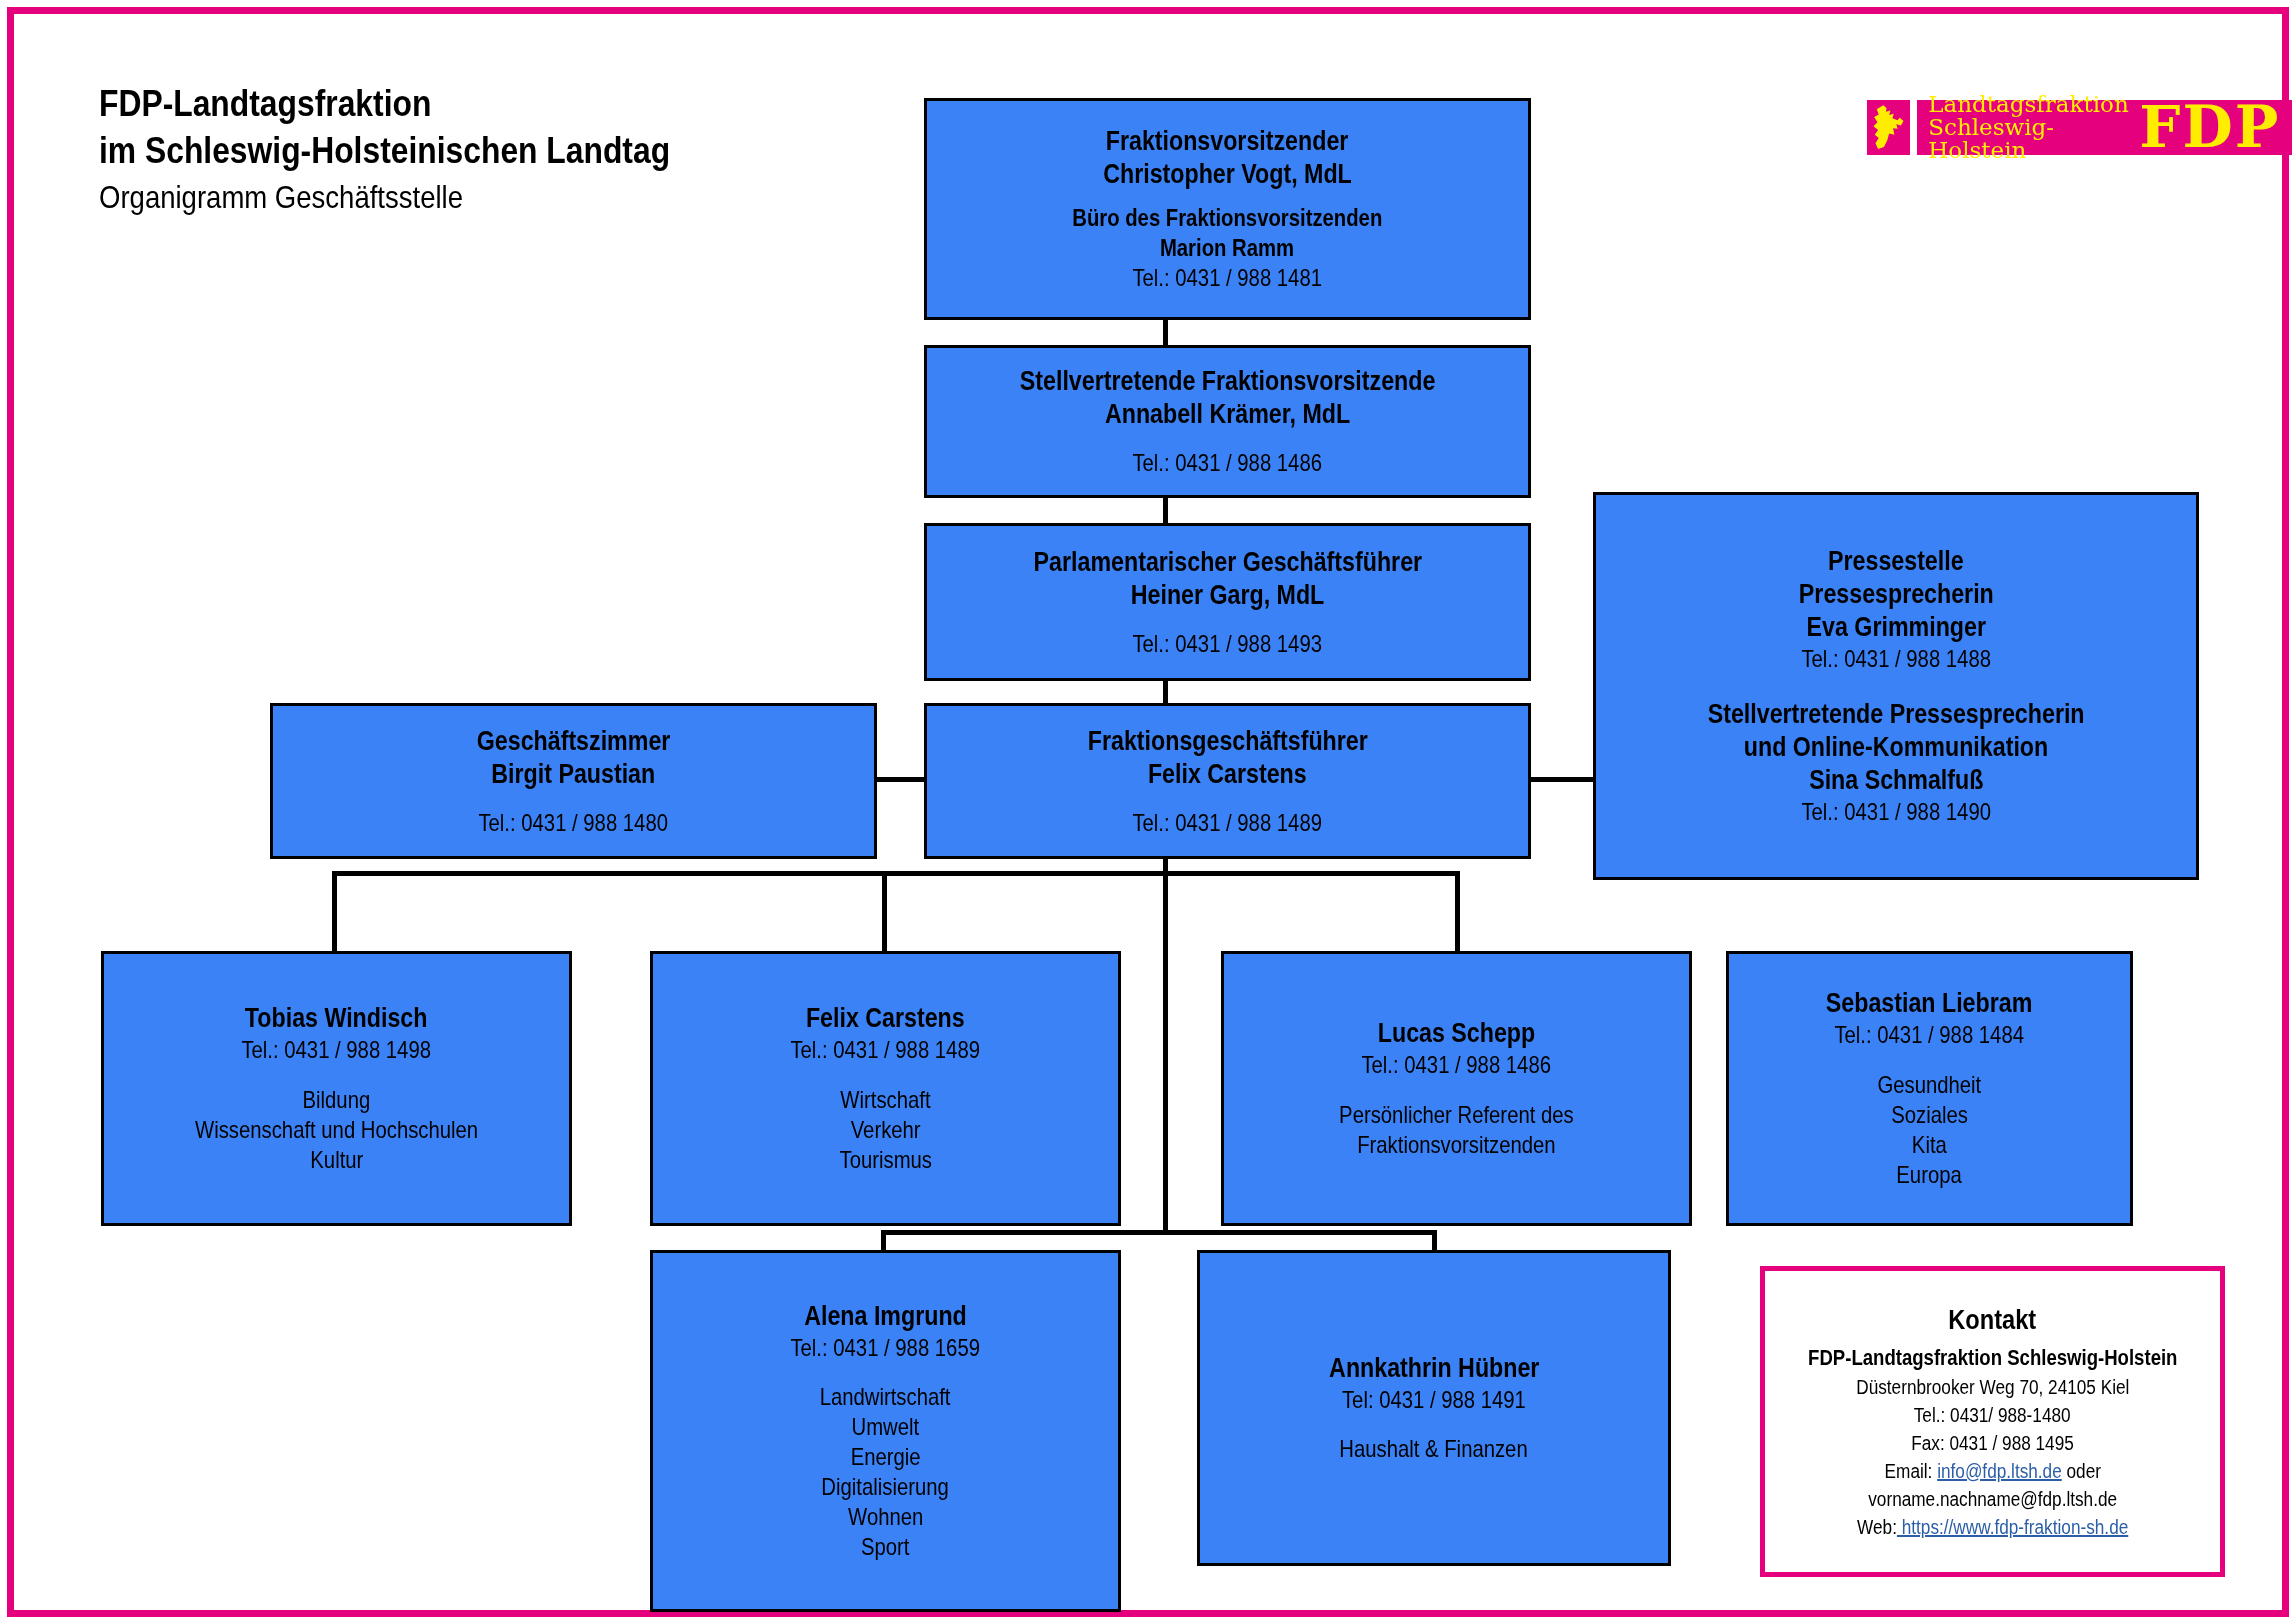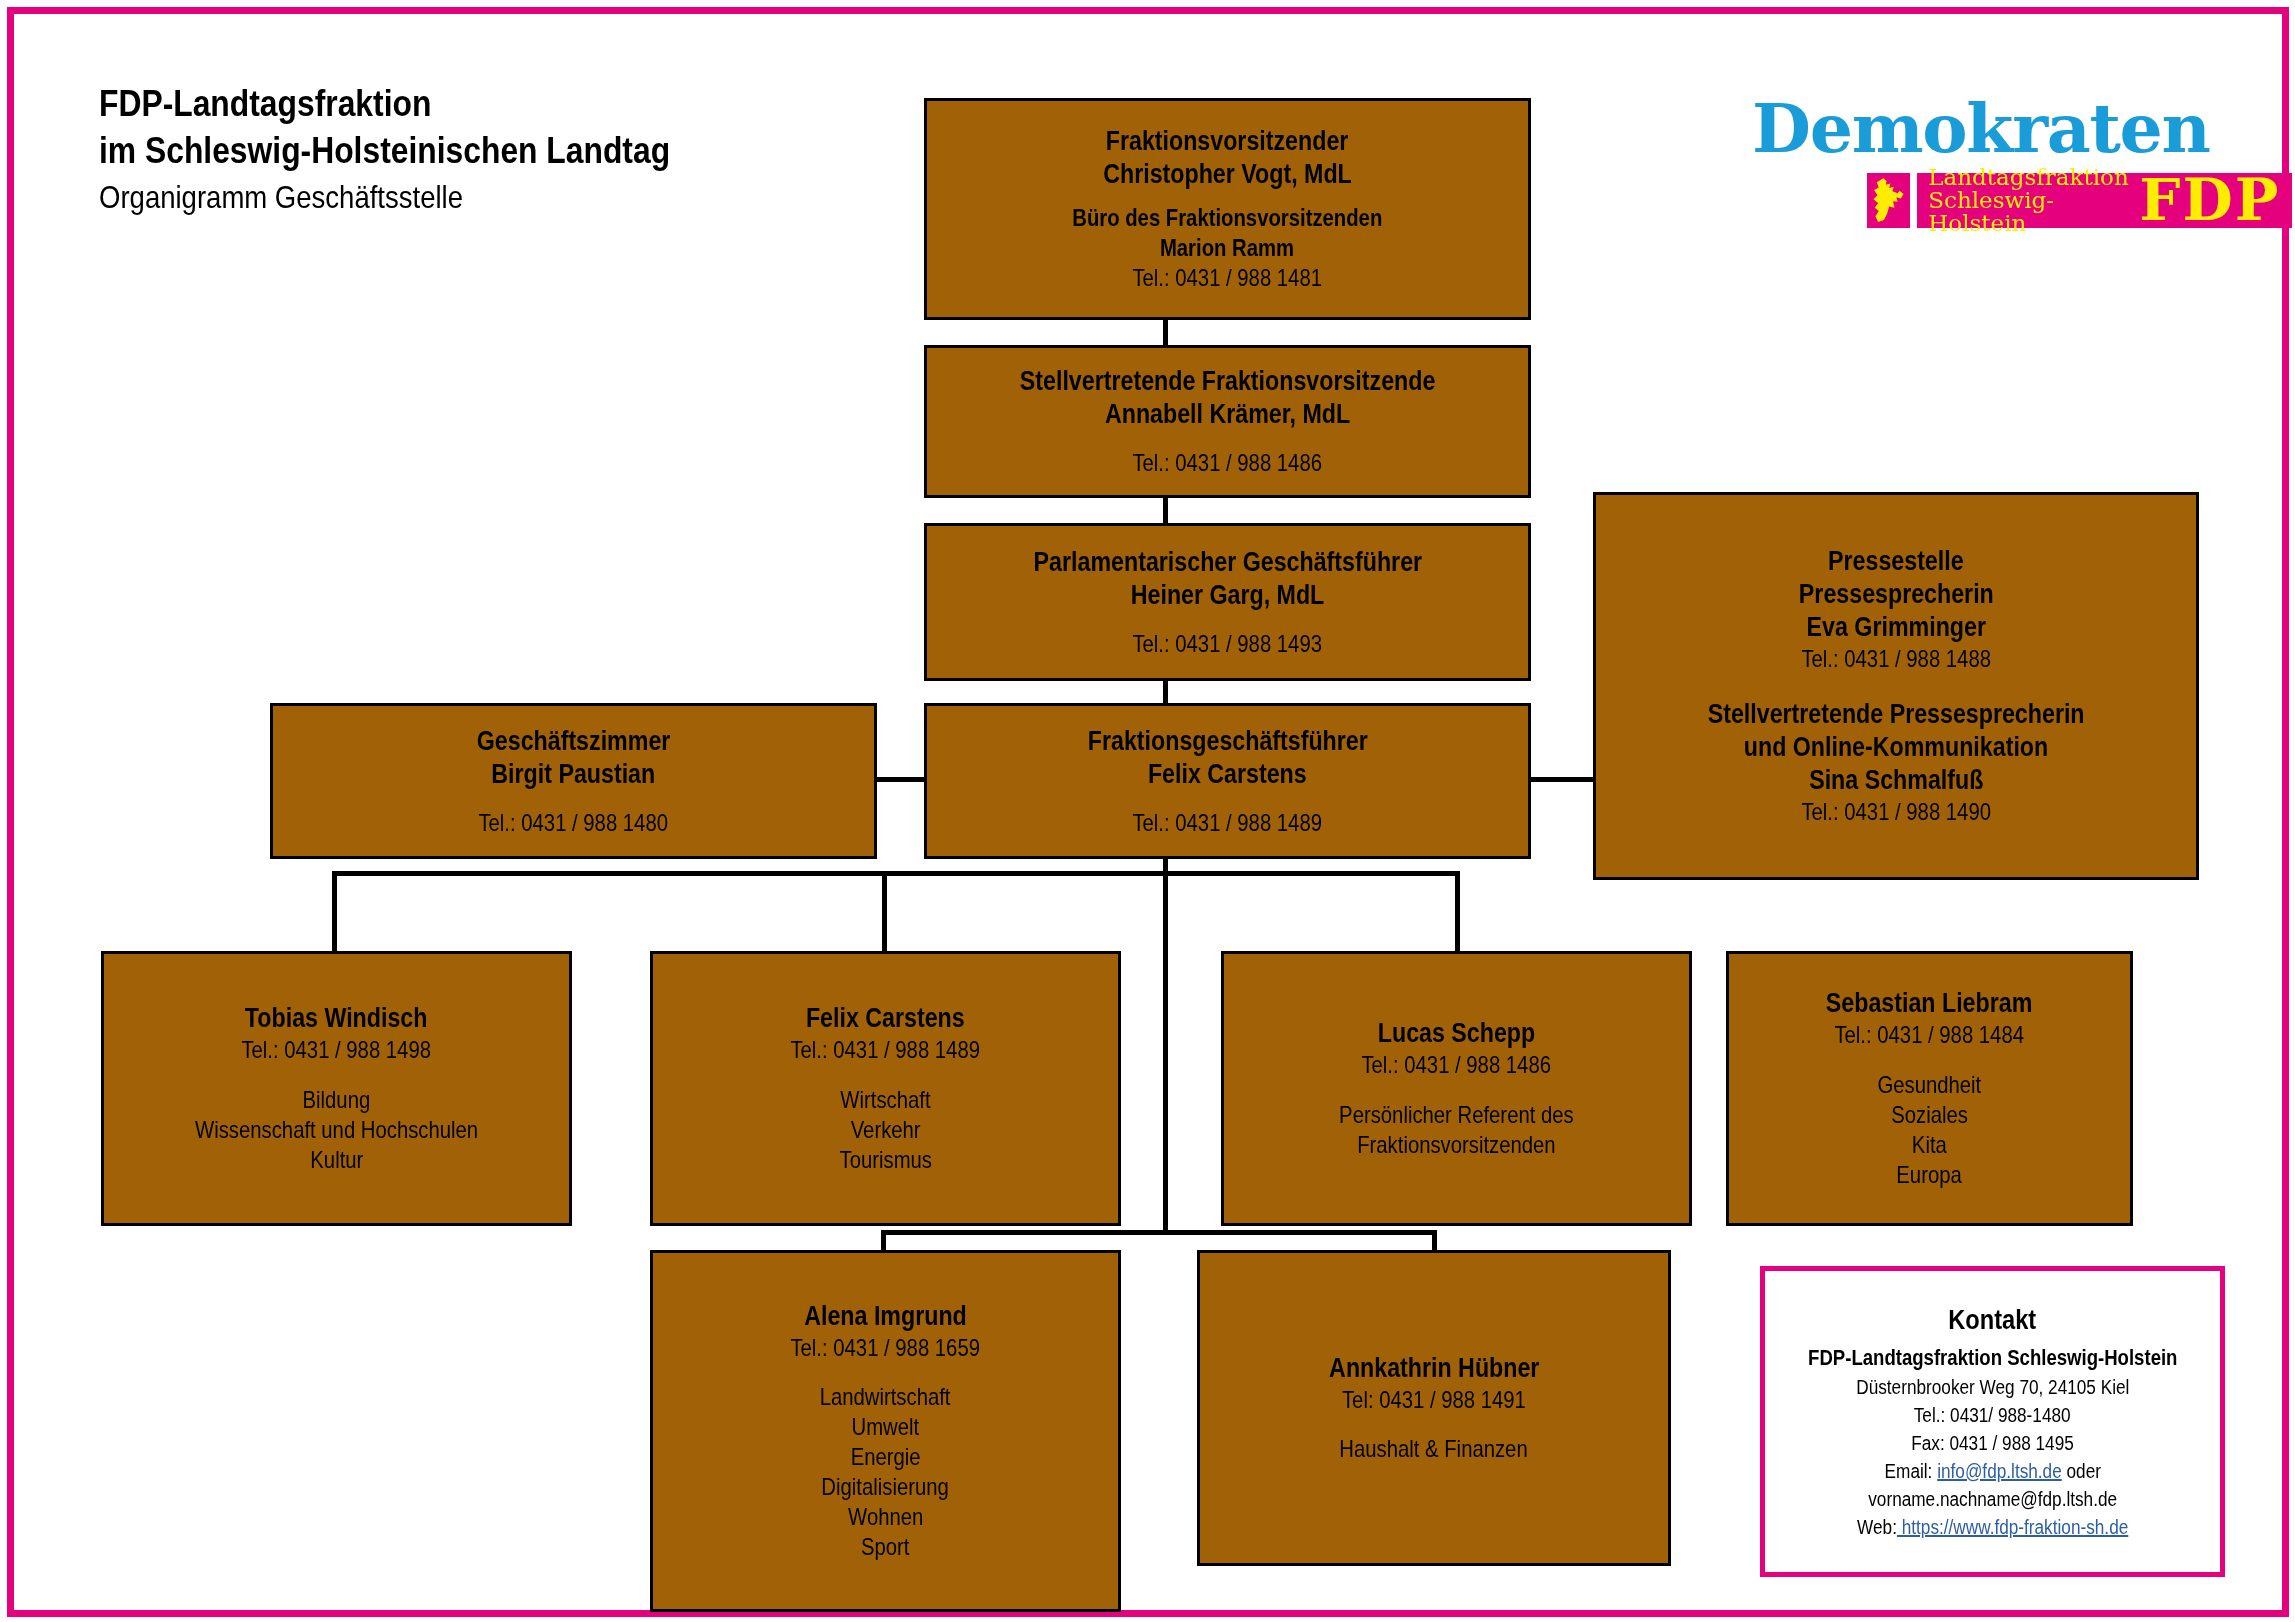--- a/index.html
+++ b/index.html
@@ -39,21 +39,21 @@
     font-size:68px;line-height:73px;letter-spacing:-1.3px;
   }
   .badge-row{display:flex;gap:6.5px;height:55px;margin-top:7.9px;margin-left:115px}
   .badge-map{width:62px;background:var(--fdp-magenta,#e5007d);display:flex;align-items:center;justify-content:center}
   .badge-main{flex:1;background:var(--fdp-magenta,#e5007d);display:flex;align-items:center;padding:0 11.8px;gap:10.5px}
   .badge-text{flex:1;color:var(--fdp-yellow,#ffed00);font-family:"DejaVu Serif",serif;font-size:23px;line-height:23px;text-align:left}
   .badge-fdp{color:var(--fdp-yellow,#ffed00);font-family:"DejaVu Serif",serif;font-weight:700;font-size:58px;letter-spacing:2px}
 
   
   .obox{
-    position:absolute;background:#a16207;border:3.9px solid #000;
+    position:absolute;background:#3b82f6;border:3.9px solid #000;
     display:flex;flex-direction:column;align-items:center;justify-content:center;
     text-align:center;
   }
   .bx-title{font-size:27px;font-weight:700;line-height:33px}
   .bx-sub{font-size:23.6px;font-weight:700;line-height:30px}
   .bx-text{font-size:23.6px;font-weight:400;line-height:30px}
   .gap18{height:11.8px}.gap26{height:17px}.gap30{height:19.6px}.gap36{height:23.6px}
 
   
   .conn{position:absolute;background:#000}
@@ -74,21 +74,20 @@
 
 <div class="frame"></div>
 
 <div class="title">
   <span class="ln t-main">FDP-Landtagsfraktion</span>
   <span class="ln t-main">im Schleswig-Holsteinischen Landtag</span>
   <span class="ln t-sub">Organigramm Geschäftsstelle</span>
 </div>
 
 <div class="brand">
-  <div class="brand-line">Demokraten</div>
   <div class="badge-row">
     <div class="badge-map">
       <svg width="43" height="47" viewBox="0 0 60 72" aria-hidden="true">
         <path fill="#ffed00" d="M22,2 L27,6 L26,12 L33,10 L31,17 L38,15 L36,22 L44,25 L47,21 L53,26 L49,33 L42,31 L44,38 L37,37 L39,47 L31,45 L28,56 L23,66 L14,69 L10,60 L15,52 L9,47 L14,40 L7,34 L13,28 L8,20 L15,16 L12,8 Z"></path>
       </svg>
     </div>
     <div class="badge-main">
       <div class="badge-text">
         <div>Landtagsfraktion</div>
         <div>Schleswig-Holstein</div>

